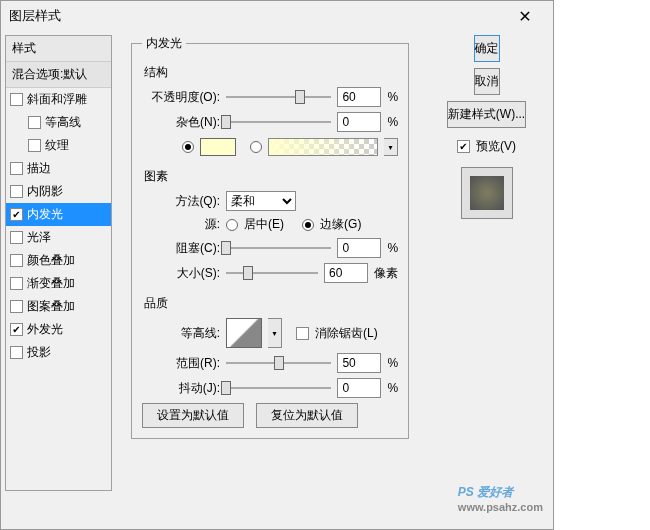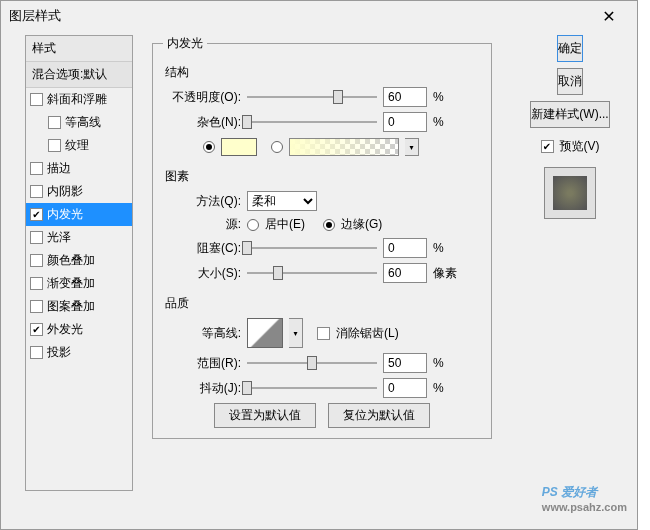--- a/index.html
+++ b/index.html
@@ -1,21 +1,21 @@
 <!DOCTYPE html>
 <html><head>
 <meta charset="utf-8">
 <style>
 * { box-sizing: border-box; font-family: "Microsoft YaHei", SimSun, sans-serif; font-size: 12px; }
 body { margin: 0; background: #fff; }
-.dialog { width: 638px; height: 530px; background: #f0f0f0; border: 1px solid #999; position: relative; }
+.dialog { width: 554px; height: 530px; background: #f0f0f0; border: 1px solid #999; position: relative; }
 .titlebar { height: 30px; display: flex; align-items: center; padding: 0 8px; background: #f0f0f0; }
 .titlebar .title { flex: 1; font-size: 13px; }
 .close { width: 40px; height: 28px; display: flex; align-items: center; justify-content: center; cursor: pointer; font-size: 16px; }
-.body { display: flex; padding: 4px 8px 8px 24px; gap: 15px; height: calc(100% - 60px); }
+.body { display: flex; padding: 4px 8px 8px 4px; gap: 15px; height: calc(100% - 60px); }
 .sidebar { width: 108px; border: 1px solid #a0a0a0; background: #f0f0f0; }
 .sidebar-hdr { padding: 4px 6px; background: #e8e8e8; border-bottom: 1px solid #ccc; }
 .sidebar-sub { padding: 4px 6px; border-bottom: 1px solid #ccc; background: #e4e4e4; }
 .style-item { display: flex; align-items: center; padding: 3px 4px; gap: 4px; cursor: pointer; }
 .style-item.indent { padding-left: 22px; }
 .style-item.selected { background: #1e90ff; color: #fff; }
 .cb { width: 13px; height: 13px; border: 1px solid #888; background: #fff; display: inline-flex; align-items: center; justify-content: center; font-size: 10px; color: #000; }
 .cb.checked::after { content: "✔"; }
 .main { flex: 1; padding: 0 4px; }
 fieldset { border: 1px solid #a0a0a0; margin: 0 0 6px 0; padding: 8px 10px 10px 10px; }
@@ -28,21 +28,21 @@
 .slider .track { position: absolute; left: 0; right: 0; top: 8px; height: 2px; background: #aaa; }
 .slider .thumb { position: absolute; top: 2px; width: 10px; height: 14px; background: #e0e0e0; border: 1px solid #666; transform: translateX(-50%); }
 .numbox { width: 44px; height: 20px; border: 1px solid #888; background: #fff; text-align: left; padding: 2px 4px; }
 .radio-row { display: flex; align-items: center; gap: 6px; margin: 6px 0 2px 40px; }
 .radio { width: 12px; height: 12px; border: 1px solid #666; border-radius: 50%; background: #fff; display: inline-flex; align-items: center; justify-content: center; }
 .radio.sel::after { content: ""; width: 6px; height: 6px; background: #000; border-radius: 50%; }
 .swatch { width: 36px; height: 18px; border: 1px solid #666; }
 .grad { width: 110px; height: 18px; border: 1px solid #888; background: linear-gradient(to right, #ffffcc, rgba(255,255,204,0)), repeating-conic-gradient(#ccc 0 25%, #fff 0 50%) 0 0/10px 10px; }
 .dd { width: 14px; height: 18px; border: 1px solid #888; border-left: none; background: #e8e8e8; display: flex; align-items: center; justify-content: center; font-size: 8px; }
 .contour { width: 36px; height: 30px; border: 1px solid #666; background: linear-gradient(135deg, #fff 48%, #888 52%); }
-.btnbar { display: flex; gap: 12px; justify-content: center; margin-top: 4px; }
+.btnbar { display: flex; gap: 12px; justify-content: flex-start; margin-top: 4px; }
 .btn { padding: 3px 14px; border: 1px solid #888; background: #e8e8e8; cursor: pointer; }
 .right { width: 118px; display: flex; flex-direction: column; gap: 6px; align-items: center; }
 .rbtn { padding: 4px 0; border: 1px solid #888; background: #e8e8e8; text-align: center; cursor: pointer; }
 .rbtn.primary { border: 1px solid #3b8de0; }
 .preview-row { display: flex; align-items: center; gap: 6px; justify-content: center; margin-top: 4px; }
 .preview-box { width: 52px; height: 52px; border: 1px solid #888; background: #e0e0e0; display: flex; align-items: center; justify-content: center; margin: 6px auto; }
 .preview-box .inner { width: 34px; height: 34px; background: radial-gradient(circle, #7a7a60 10%, #555 90%); }
 .watermark { position: absolute; bottom: 16px; right: 10px; font-size: 20px; font-style: italic; color: #64a8dc; font-weight: bold; }
 .watermark small { font-size: 11px; color: #888; display: block; font-style: normal; font-weight: bold; }
 </style>

